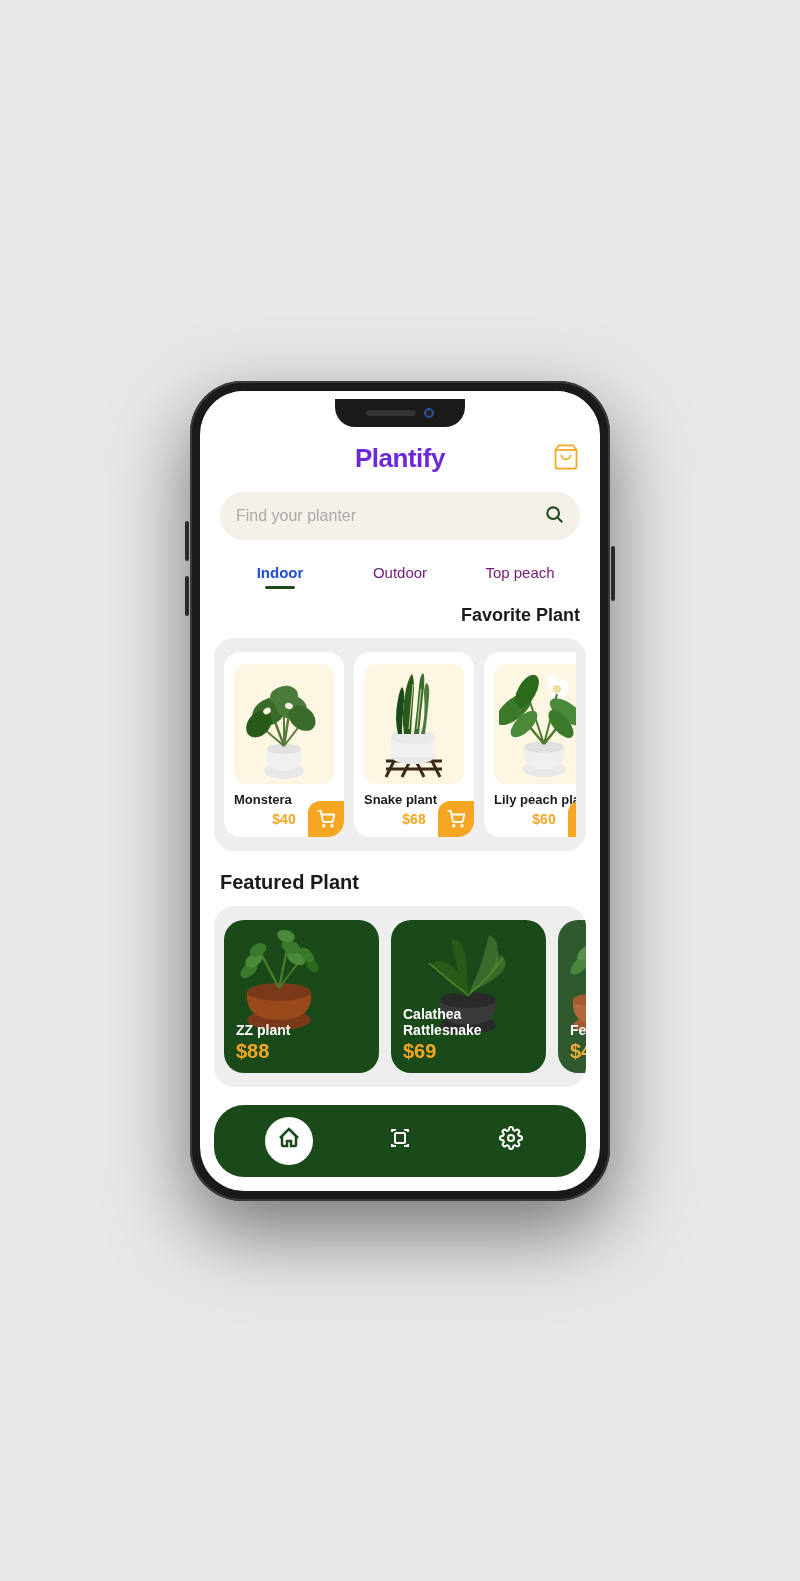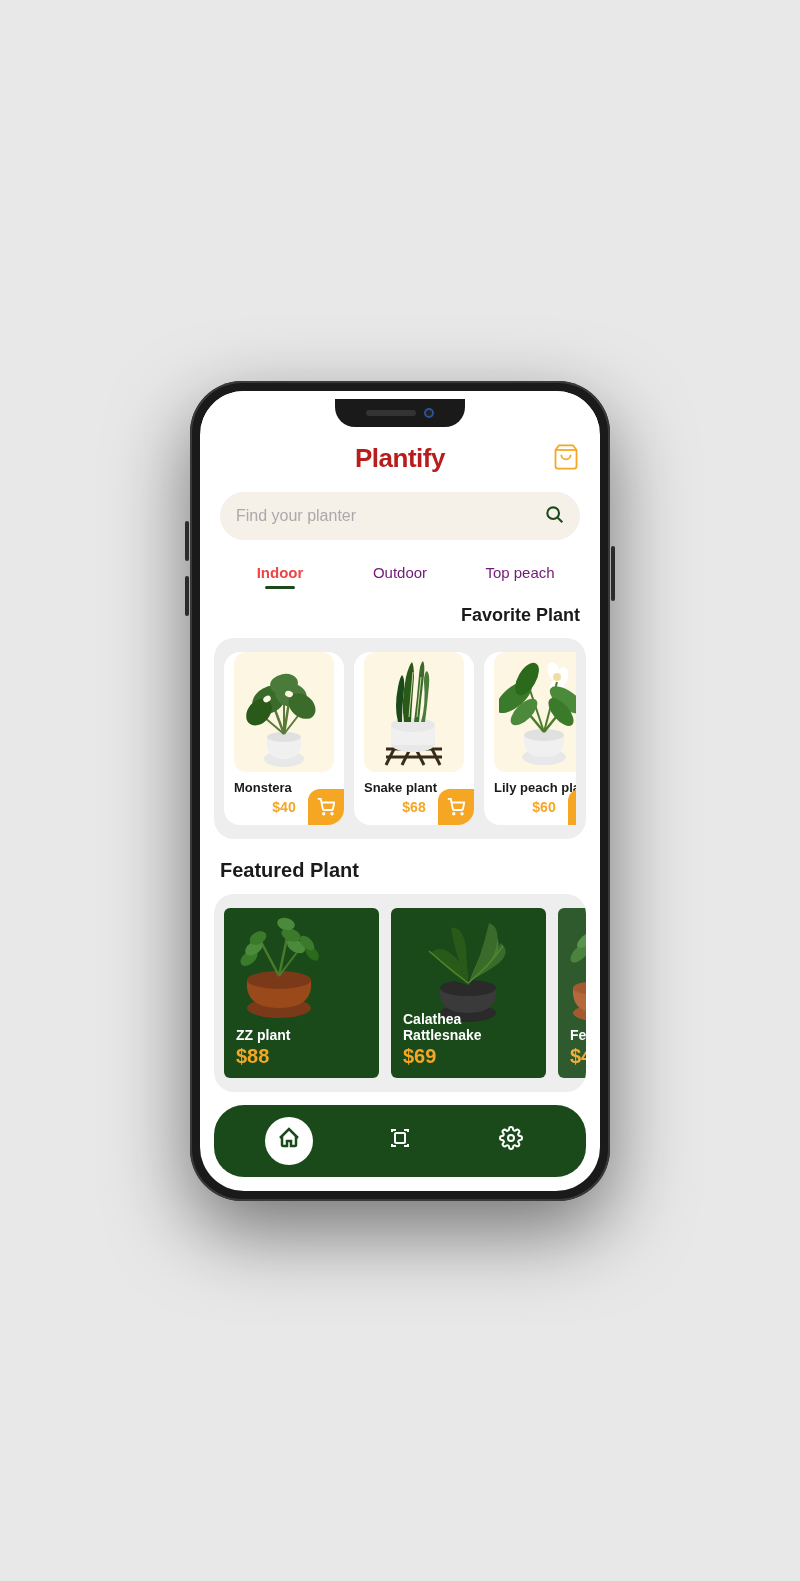--- a/index.html
+++ b/index.html
@@ -88,21 +88,21 @@
       display: flex;
       align-items: center;
       justify-content: center;
       padding: 16px 20px 10px;
       position: relative;
     }
 
     .app-title {
       font-size: 26px;
       font-weight: 800;
-      color: #b91c1c;
+      color: #6d28d9;
       letter-spacing: -0.5px;
       text-align: center;
     }
 
     .cart-icon-btn {
       position: absolute;
       right: 20px;
       top: 16px;
       color: #f5a623;
       cursor: pointer;
@@ -139,21 +139,21 @@
       flex: 1;
       text-align: center;
       padding: 8px 4px;
       font-size: 15px;
       color: #701a75;
       cursor: pointer;
       position: relative;
     }
 
     .tab.active {
-      color: #ef4444;
+      color: #1d4ed8;
       font-weight: 700;
     }
 
     .tab.active::after {
       content: '';
       position: absolute;
       bottom: 0;
       left: 50%;
       transform: translateX(-50%);
       width: 30px;
@@ -182,21 +182,21 @@
       display: flex;
       gap: 10px;
       overflow-x: auto;
       scrollbar-width: none;
     }
     .plants-row::-webkit-scrollbar { display: none; }
 
     .plant-card {
       background: #fff;
       border-radius: 16px;
-      padding: 0 10px 10px;
+      padding: 12px 10px 10px;
       min-width: 120px;
       flex: 0 0 120px;
       position: relative;
       overflow: hidden;
     }
 
     .plant-image-area {
       background: #fdf6e3;
       border-radius: 12px;
       height: 120px;
@@ -260,23 +260,23 @@
       padding: 14px 10px;
       display: flex;
       gap: 12px;
       overflow-x: auto;
       scrollbar-width: none;
     }
     .featured-scroll-area::-webkit-scrollbar { display: none; }
 
     .featured-card {
       background: #1a4a1a;
-      border-radius: 6px;
+      border-radius: 20px;
       min-width: 155px;
-      height: 170px;
+      height: 153px;
       position: relative;
       overflow: hidden;
       flex-shrink: 0;
     }
 
     .featured-info {
       position: absolute;
       bottom: 0;
       left: 0;
       right: 0;

